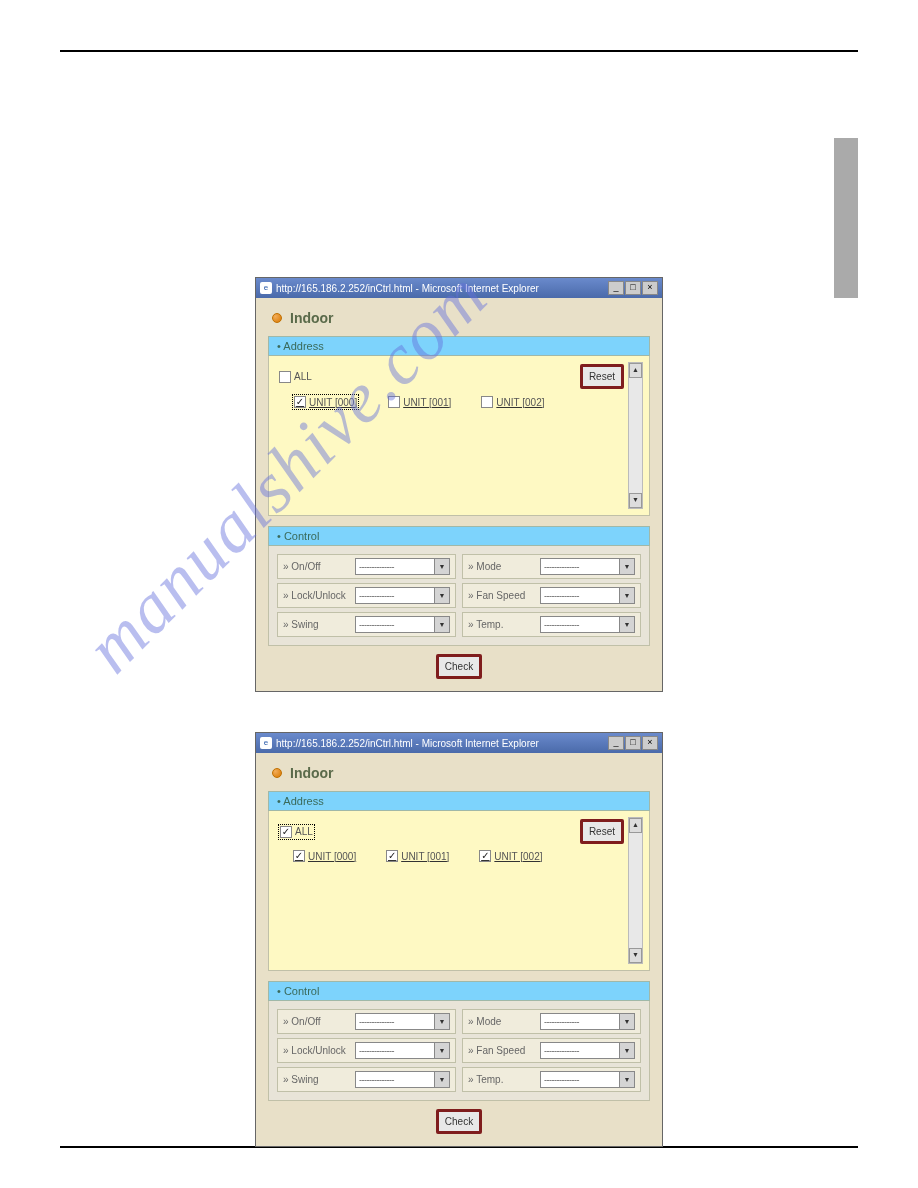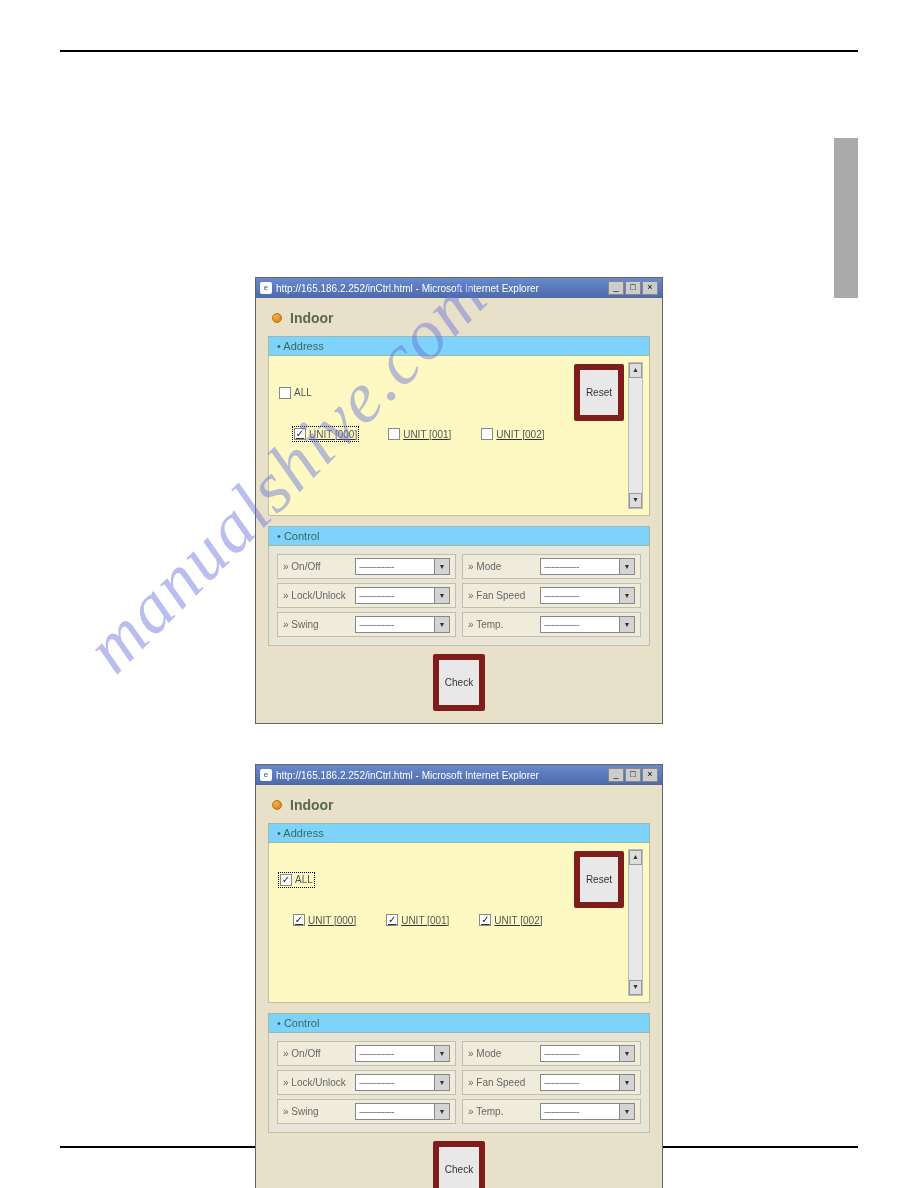--- a/index.html
+++ b/index.html
@@ -30,21 +30,21 @@
   .scrollbar { width: 15px; background: #e8e8e8; border: 1px solid #bbb; display: flex; flex-direction: column; }
   .scroll-btn { height: 15px; background: #ddd; border: 1px solid #999; font-size: 7px; text-align: center; line-height: 12px; cursor: pointer; }
   .scroll-track { flex: 1; }
   
   .all-row { display: flex; align-items: center; justify-content: space-between; padding: 2px 4px; }
   .chk-group { display: flex; align-items: center; gap: 3px; }
   .chk-group.focused { outline: 1px dotted #000; padding: 1px; }
   .chk { width: 12px; height: 12px; background: #fff; border: 1px solid #888; display: inline-flex; align-items: center; justify-content: center; cursor: pointer; }
   .chk.checked::after { content: "✓"; font-size: 10px; line-height: 10px; color: #222; }
   .chk-label { font-size: 10px; color: #555; }
-  .btn { background: #e8e8e8; border: 6px solid #7f1d1d; padding: 17px 6px; font-size: 10px; cursor: pointer; border-radius: 2px; }
+  .btn { background: #e8e8e8; border: 3px solid #7f1d1d; padding: 4px 6px; font-size: 10px; cursor: pointer; border-radius: 2px; }
   
   .units-row { display: flex; gap: 30px; padding: 4px 18px; text-decoration: underline; }
   
   .control-box { background: #e8e4d8; border: 1px solid #c0c0a8; border-top: none; padding: 8px; margin-bottom: 8px; }
   .control-grid { display: flex; gap: 6px; }
   .control-col { flex: 1; display: flex; flex-direction: column; gap: 4px; }
   .control-row { display: flex; align-items: center; border: 1px solid #c0c0a8; background: #f0ecdc; padding: 3px 5px; }
   .control-label { flex: 0 0 72px; font-size: 10px; color: #666; }
   .control-label::before { content: "» "; }
   .dropdown { flex: 1; display: flex; align-items: center; background: #fff; border: 1px solid #888; height: 17px; }

